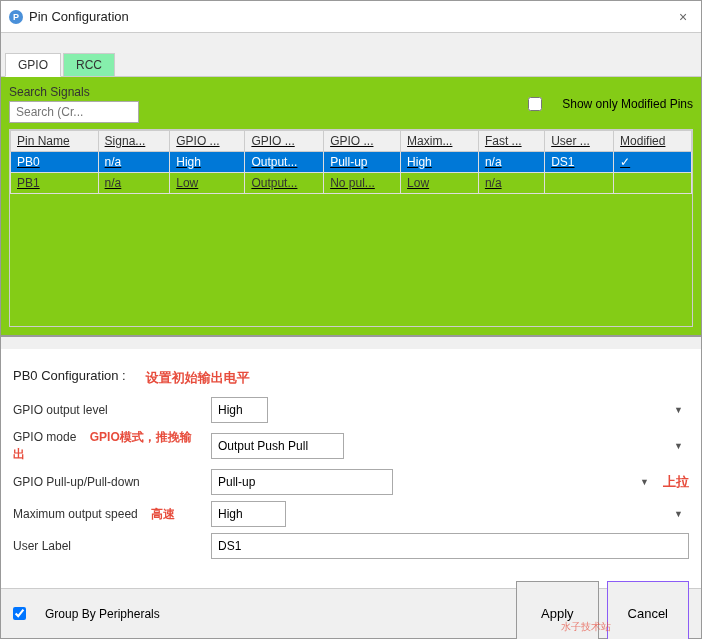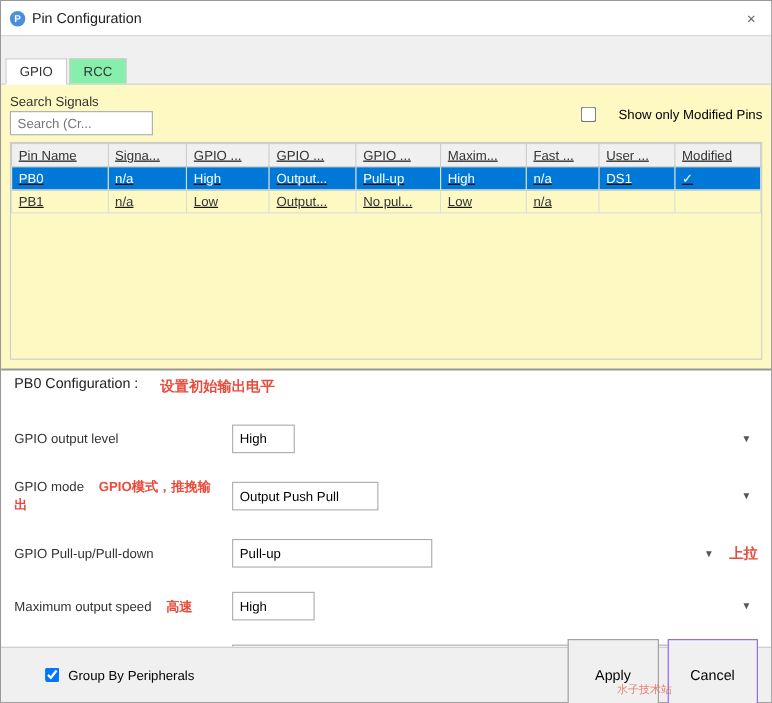--- a/index.html
+++ b/index.html
@@ -86,21 +86,21 @@
       z-index: 1;
     }
     .content-area {
       flex: 1;
       display: flex;
       flex-direction: column;
       overflow: hidden;
     }
     
     .top-section {
-      background: #fef9c3;
+      background: #84cc16;
       border-bottom: 2px solid #999;
       padding: 8px;
       display: flex;
       flex-direction: column;
       height: 260px;
     }
     .search-row {
       display: flex;
       align-items: center;
       justify-content: space-between;
@@ -166,25 +166,26 @@
     tbody td {
       border: 1px solid #ddd;
       padding: 3px 6px;
       white-space: nowrap;
       color: #333;
     }
     
     .bottom-section {
       background: #fff;
       flex: 1;
-      padding: 4px 12px;
+      padding: 19px 12px;
       display: flex;
       flex-direction: column;
-      gap: 20px;
+      gap: 4px;
       overflow: hidden;
+      margin-top: 12px;
     }
     .config-title {
       font-size: 13px;
       font-weight: 500;
       color: #222;
       margin-bottom: 4px;
     }
     .annotation-red {
       color: #e74c3c;
       font-size: 13px;
@@ -249,22 +250,21 @@
       padding: 8px 12px;
       display: flex;
       align-items: center;
       justify-content: space-between;
       height: 50px;
       position: relative;
     }
     .bottom-bar-left {
       display: flex;
       align-items: center;
-      gap: 8px;
-      margin-left: 28px;
+      gap: 19px;
     }
     .bottom-bar-right {
       display: flex;
       gap: 8px;
     }
     .btn-apply {
       padding: 6px 24px;
       background: #f0f0f0;
       border: 1px solid #999;
       font-size: 13px;

